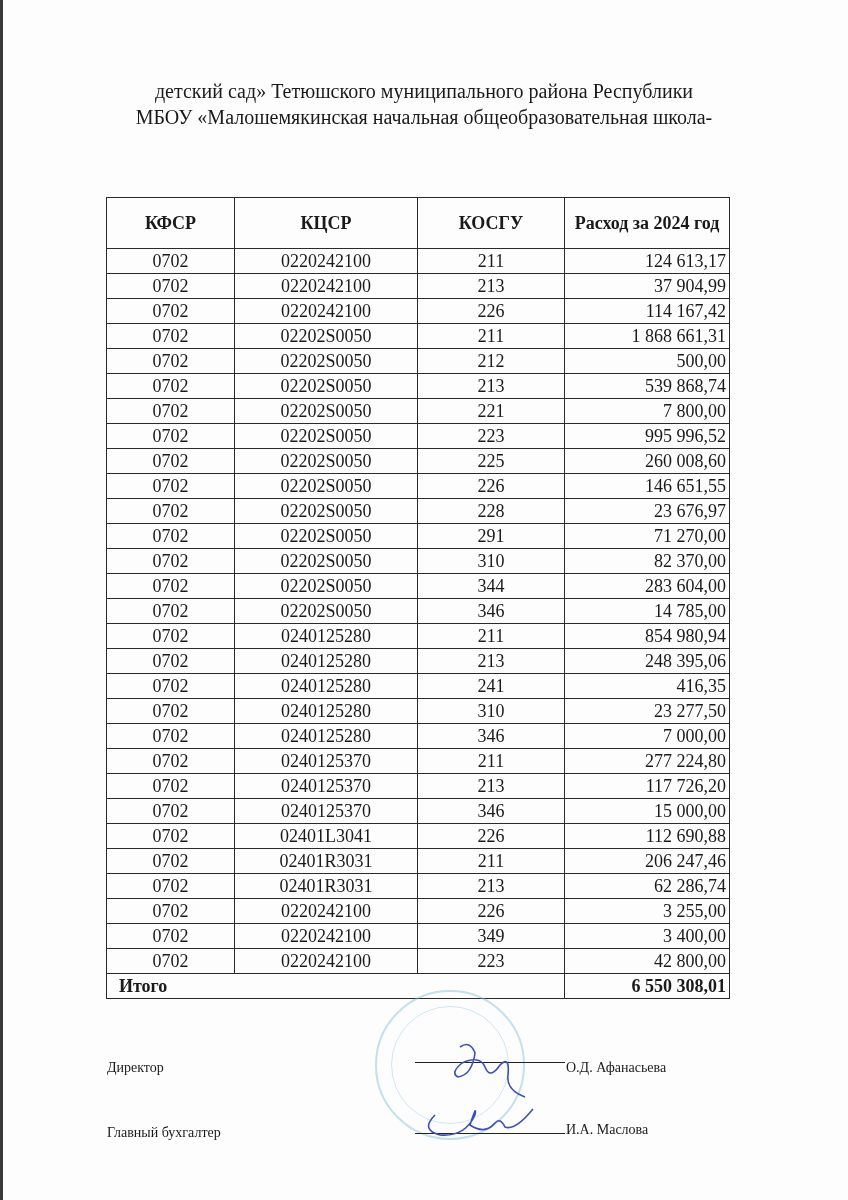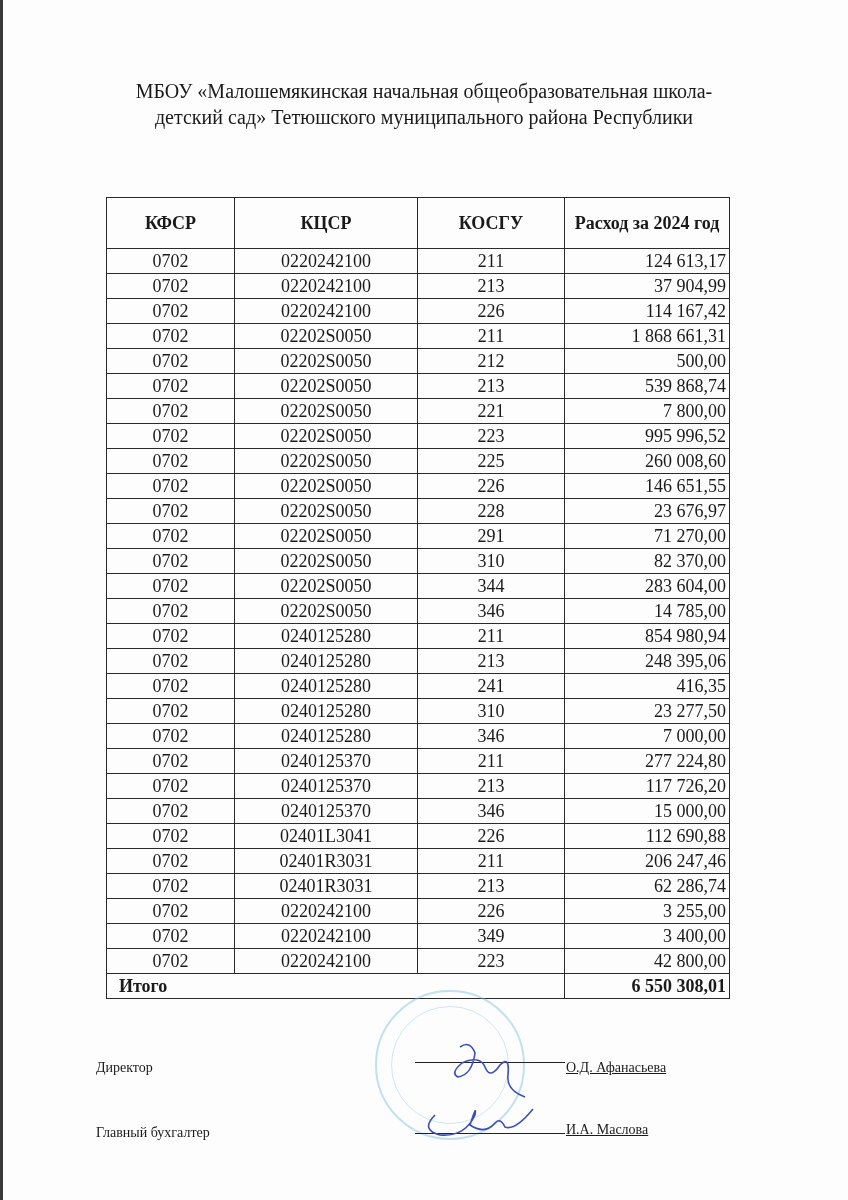--- a/index.html
+++ b/index.html
@@ -16,41 +16,41 @@
     position: absolute; left: 106px; top: 197px; border-collapse: collapse;
     font-size: 18px;
     padding-left: 42px;
   }
   table.report td, table.report th { border: 1.4px solid #2a2a2a; padding: 0 3px; height: 24px; line-height: 24px; }
   table.report th { font-weight: bold; height: 50px; line-height: 22px; font-size: 18px; }
   col.c1 { width: 128px; } col.c2 { width: 183px; } col.c3 { width: 147px; } col.c4 { width: 165px; }
   td.center { text-align: center; }
   td.right { text-align: right; }
   tr.total td { font-weight: bold; height: 24px; }
-  .sig-row { position: absolute; left: 96px; font-size: 14px; }
+  .sig-row { position: absolute; left: 107px; font-size: 14px; }
   .sig-line { position: absolute; border-bottom: 1px solid #222; width: 150px; }
-  .sig-name { position: absolute; font-size: 14px; text-decoration: underline; }
+  .sig-name { position: absolute; font-size: 14px; }
   .stamp {
     position: absolute; left: 375px; top: 990px; width: 150px; height: 150px; border-radius: 50%;
     border: 2px solid rgba(120, 190, 220, 0.45); box-sizing: border-box;
   }
   .stamp::after {
     content: ""; position: absolute; left: 14px; top: 14px; right: 14px; bottom: 14px;
     border-radius: 50%; border: 1px solid rgba(120, 190, 220, 0.35);
   }
   .signature { position: absolute; }
 </style>
 </head>
 <body>
 
 <div class="left-edge"></div>
 
 <div class="title">
+  <div>детский сад» Тетюшского муниципального района Республики</div>
   <div>МБОУ «Малошемякинская начальная общеобразовательная школа-</div>
-  <div>детский сад» Тетюшского муниципального района Республики</div>
 </div>
 
 <table class="report">
   <colgroup>
       <col class="c1">
       <col class="c2">
       <col class="c3">
       <col class="c4">
     </colgroup>
   <thead>

